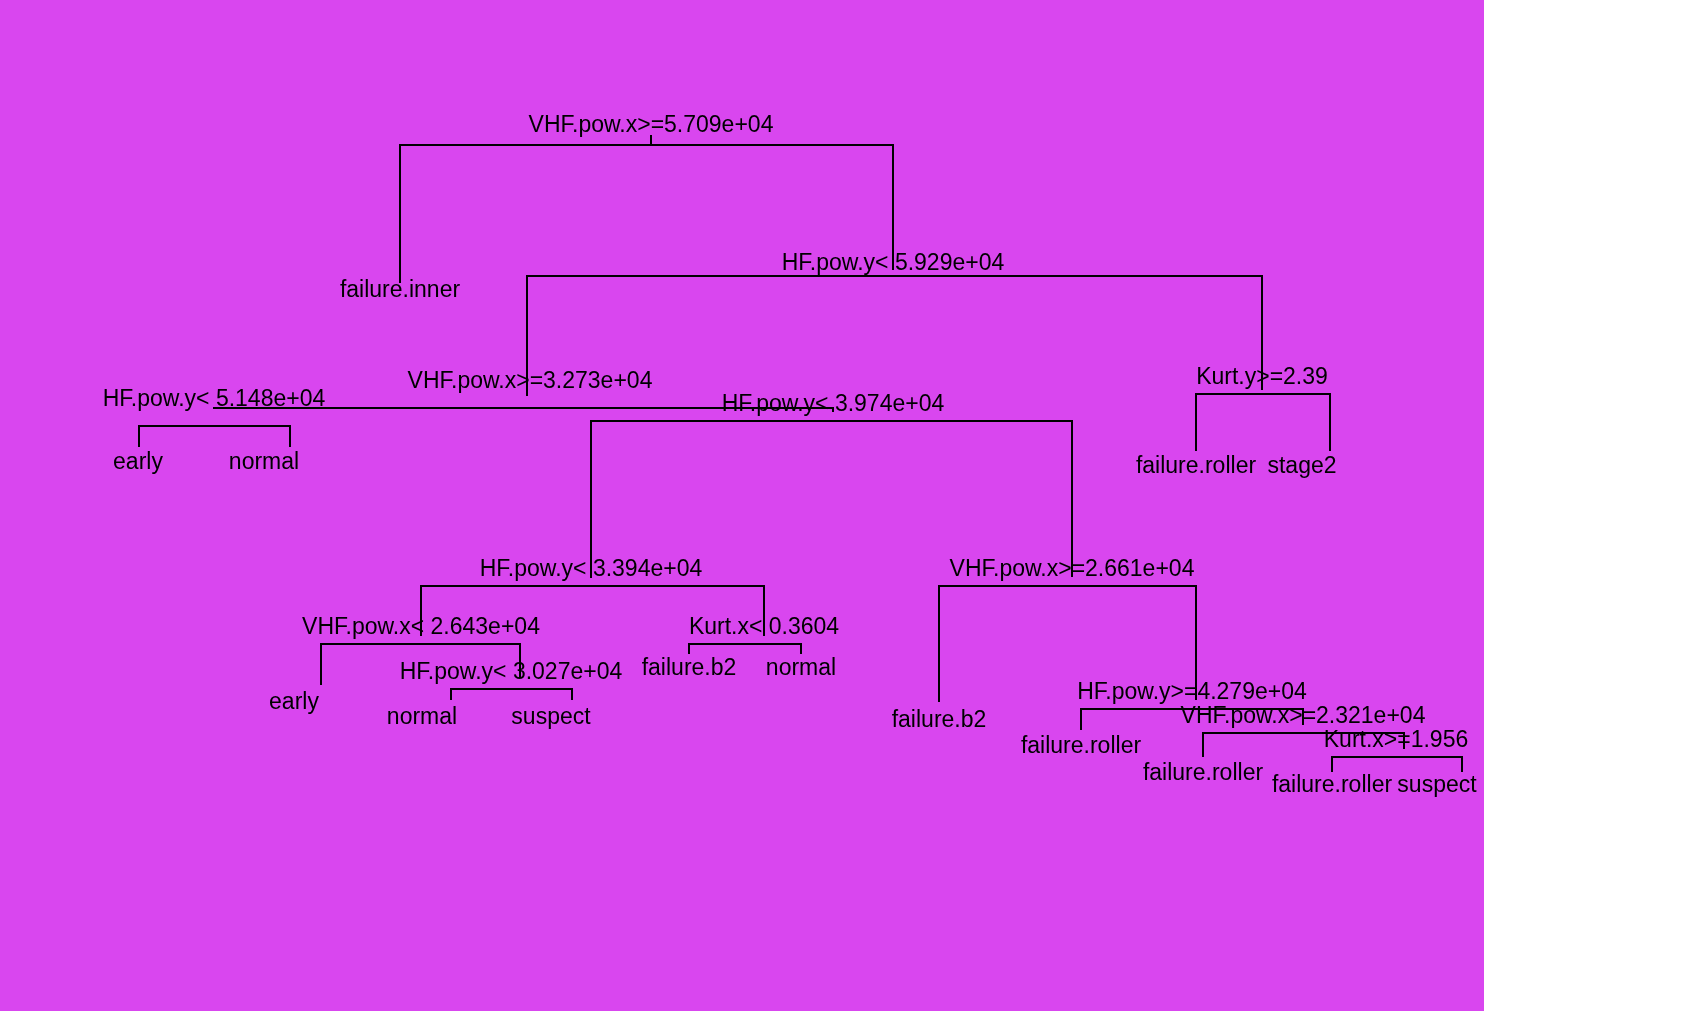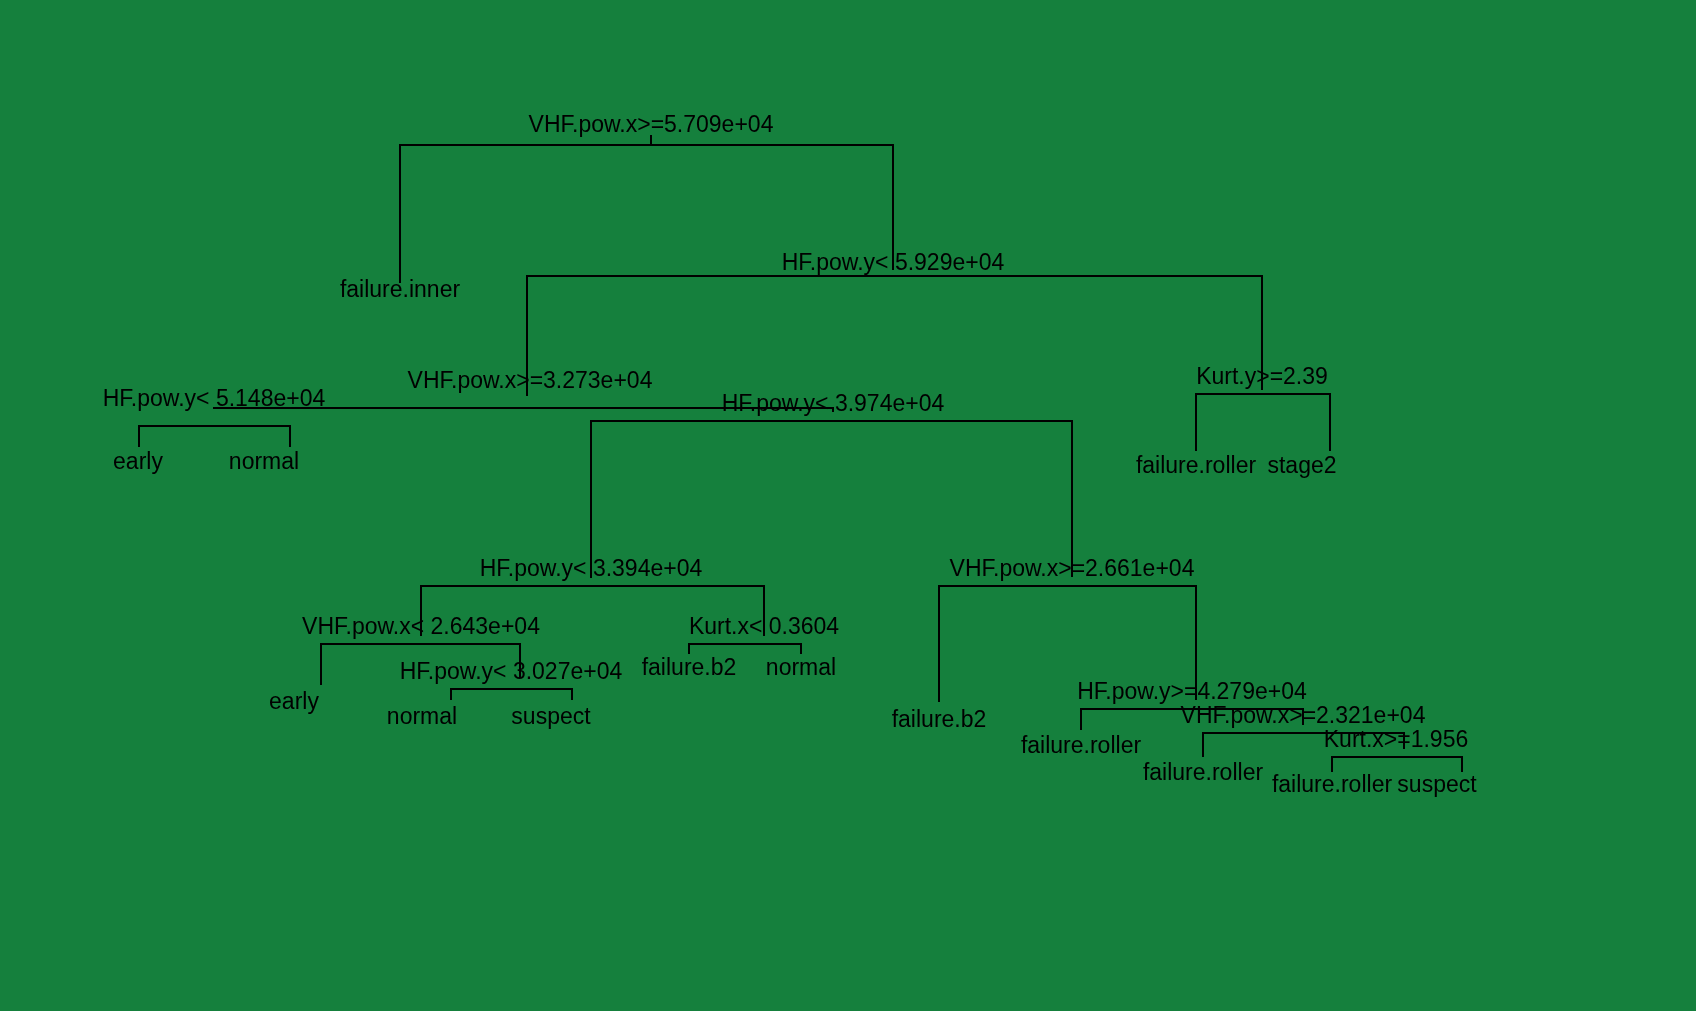--- a/index.html
+++ b/index.html
@@ -2,23 +2,23 @@
 <html><head>
 <meta charset="utf-8">
 <style>
   html, body {
     margin: 0;
     padding: 0;
     background: #ffffff;
   }
   #page {
     position: relative;
-    width: 1696px;
+    width: 1484px;
     height: 1011px;
-    background: #15803d;
+    background: #d946ef;
     overflow: hidden;
     font-family: "Liberation Sans", sans-serif;
   }
   #tree-svg {
     position: absolute;
     left: 0;
     top: 0;
     width: 1704px;
     height: 1011px;
   }

